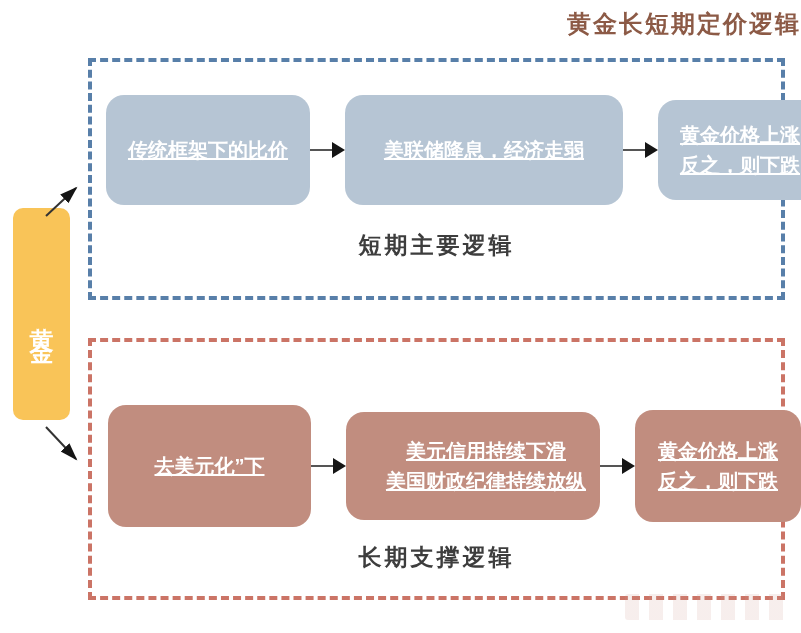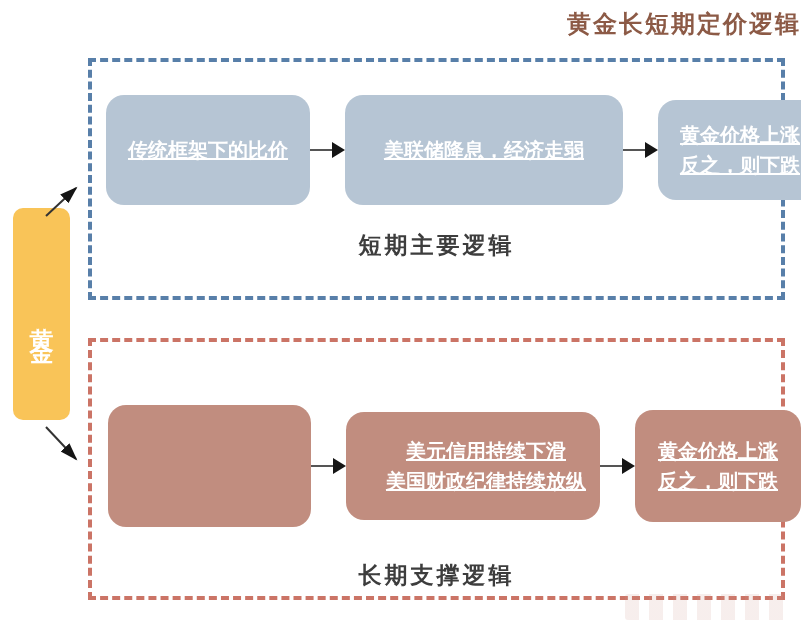--- a/index.html
+++ b/index.html
@@ -47,21 +47,21 @@
     width:0; height:0;
     border-left:13px solid #151515;
     border-top:8px solid transparent;
     border-bottom:8px solid transparent;
   }
   .group-label {
     position:absolute; left:0; width:100%; text-align:center;
     font-weight:bold; font-size:23px; color:#3d3d3d; letter-spacing:3px;
   }
   .short .group-label { top:168px; }
-  .long  .group-label { top:200px;margin-top:18px; }
+  .long  .group-label { top:200px; }
   .link-layer { position:absolute; left:0; top:0; pointer-events:none; }
   .watermark {
     position:absolute; left:625px; top:594px; width:165px; height:26px;
     background:repeating-linear-gradient(90deg,
       rgba(205,150,140,0.16) 0 14px, transparent 14px 24px);
     border-radius:3px;
   }
 </style>
 </head>
 <body>
@@ -94,20 +94,21 @@
         <div>黄金价格上涨</div>
         <div>反之，则下跌</div>
       </div>
     </div>
     <div class="group-label">短期主要逻辑</div>
   </div>
 
   <div class="group long">
     <div class="row">
       <div class="box n1">
+        <div>去美元化”下</div>
       </div>
       <div class="arrow-h">
         <span class="shaft"></span>
         <span class="head"></span>
       </div>
       <div class="box n2">
         <div>美元信用持续下滑</div>
         <div>美国财政纪律持续放纵</div>
       </div>
       <div class="arrow-h">

